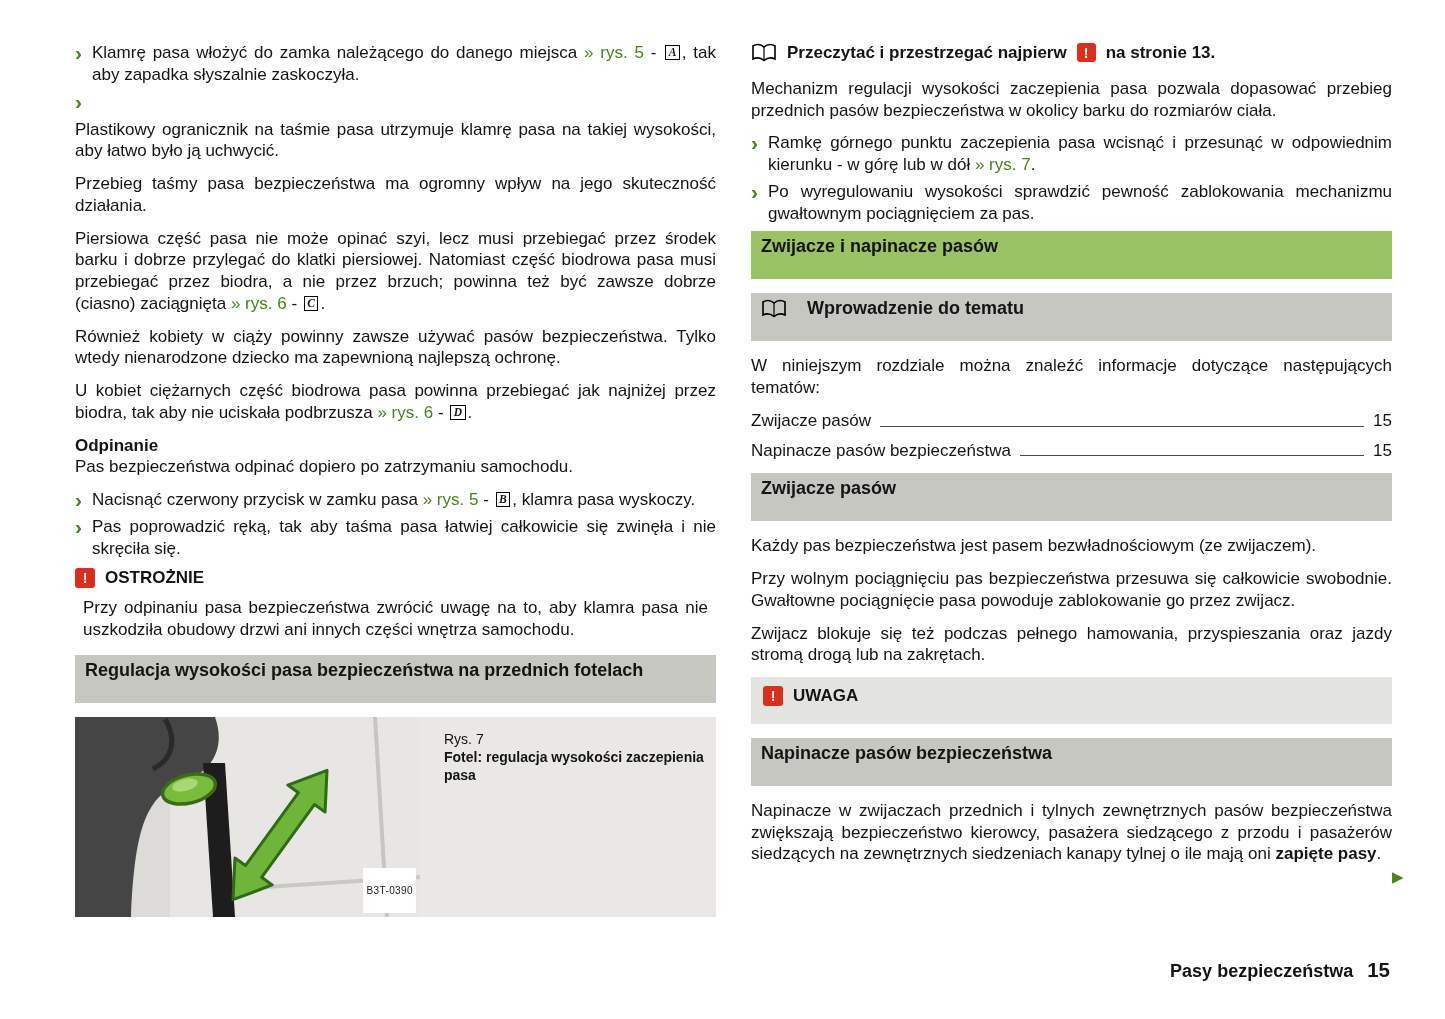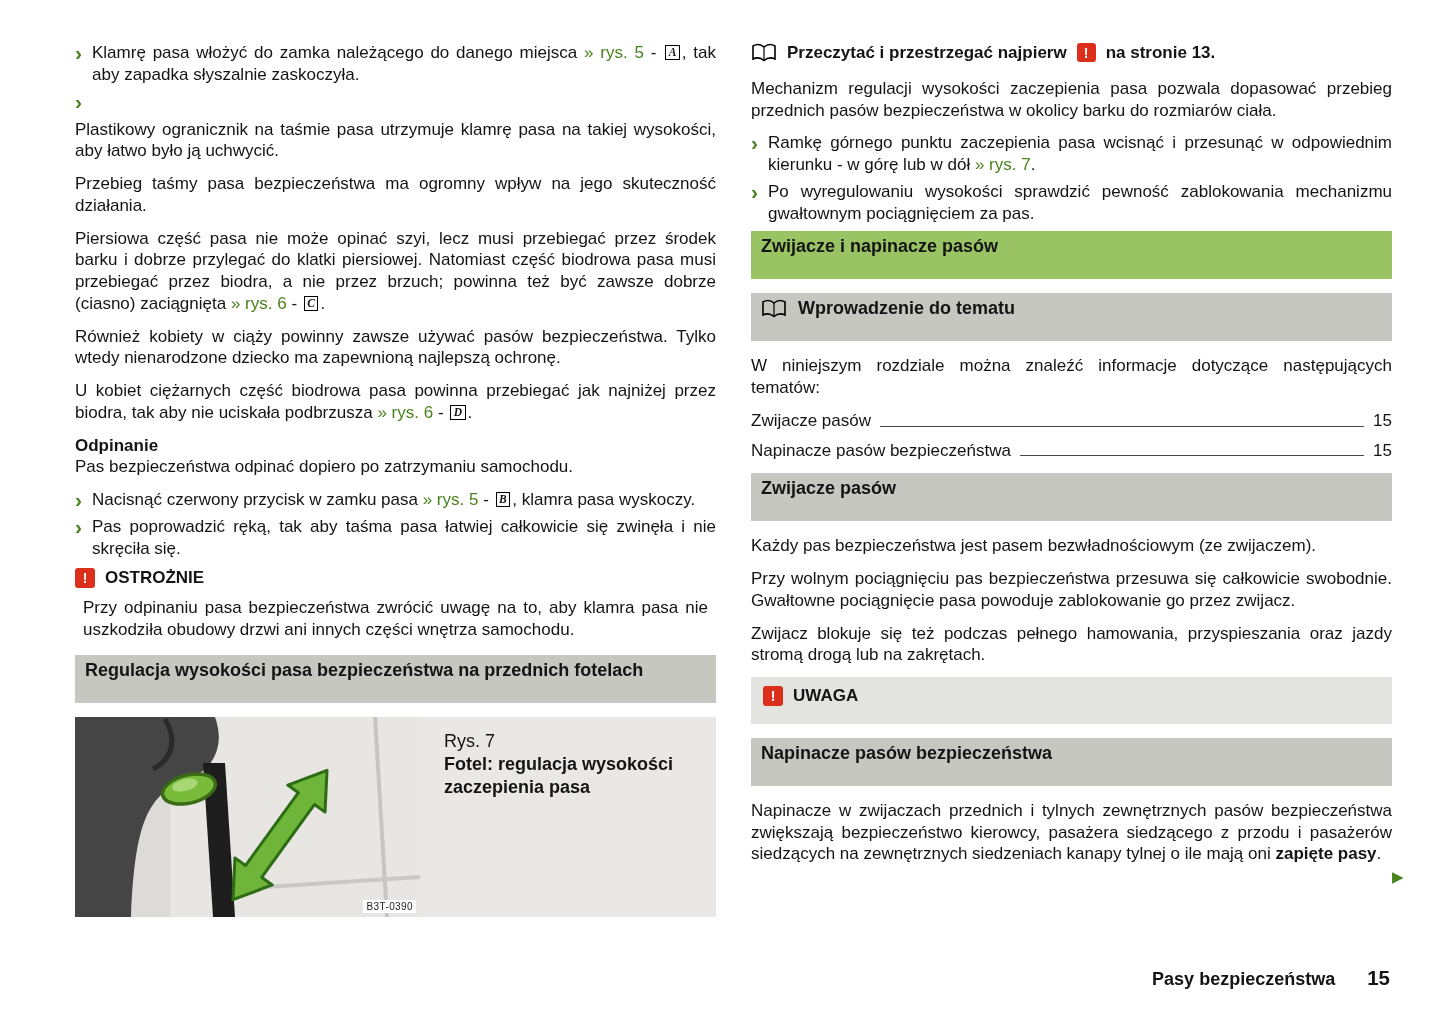--- a/index.html
+++ b/index.html
@@ -36,44 +36,44 @@
     display:inline-flex; align-items:center; justify-content:center; border-radius:3px;
     font-size:14px; line-height:1; flex:0 0 auto;
   }
   .warn-icon.inline { width:19px; height:19px; }
 
   .bar {
     font-weight:700; font-size:18px; padding:4px 10px 21px; background:var(--graybar,#c7c7c2);
     margin:6px 0 14px;
   }
   .bar.green { background:var(--greenbar,#9ac463); }
-  .bar.with-icon { display:flex; align-items:center; gap:11px; }
+  .bar.with-icon { display:flex; align-items:center; gap:20px; }
 
   .figure { background:#e9e8e4; height:200px; display:flex; margin-top:0; }
   .fig-img { position:relative; width:345px; height:200px; flex:0 0 auto; }
   .fig-img svg { display:block; }
-  .fig-code { position:absolute; right:4px; bottom:4px; background:#ffffff; color:#222; font-size:10px; line-height:13px; padding:0 3px; letter-spacing:.4px; }
-  .fig-cap { padding:13px 8px 0 24px; font-size:18px; line-height:1.3; }
+  .fig-code { position:absolute; right:4px; bottom:4px; background:#ffffff; color:#222; font-size:10px; line-height:13px; padding:16px 3px; letter-spacing:.4px; }
+  .fig-cap { padding:13px 8px 0 24px; font-size:14px; line-height:1.3; }
   .cap-bold { font-weight:700; max-width:280px; }
 
   .read-first { display:flex; align-items:center; gap:10px; font-weight:700; margin-bottom:14px; }
   .book-icon svg { display:block; }
 
   .toc { margin:4px 0 12px; }
   .toc-row { display:flex; align-items:flex-end; margin-bottom:8px; cursor:pointer; }
   .toc-label { flex:0 0 auto; }
   .toc-leader { flex:1 1 auto; border-bottom:1px solid #4a4a4a; margin:0 9px 5px; }
   .toc-page { flex:0 0 auto; }
 
   .note-box { background:var(--notebg,#e3e3df); padding:8px 12px 11px; margin:2px 0 14px; }
   .note-box p { margin:0; text-align:justify; }
 
   .cont-arrow { position:absolute; left:1392px; top:869px; color:var(--green,#4a821c); font-size:15px; line-height:1; }
 
-  .footer { position:absolute; right:55px; bottom:28px; display:flex; align-items:baseline; gap:32px; }
+  .footer { position:absolute; right:55px; bottom:36px; display:flex; align-items:baseline; gap:14px; }
   .footer .ft { font-weight:700; font-size:18px; }
   .footer .fp { font-weight:700; font-size:20.5px; }
 </style>
 </head>
 <body>
 
 <div class="page">
 
   <div class="col col-left">
 

